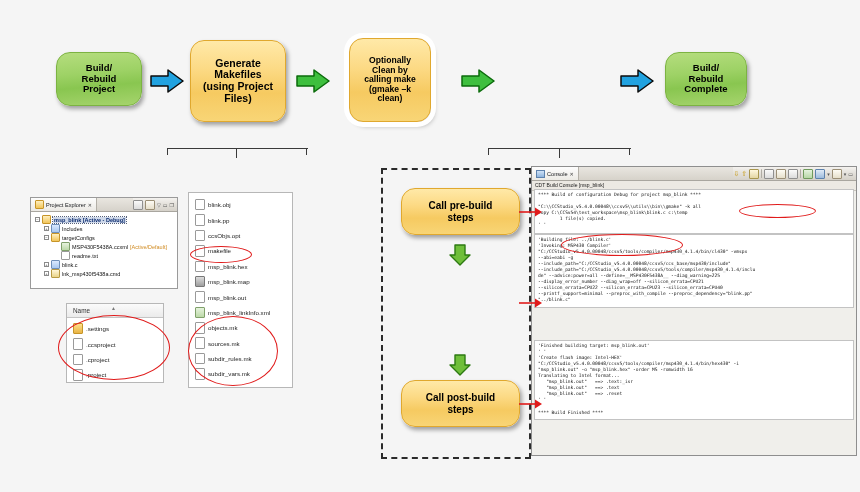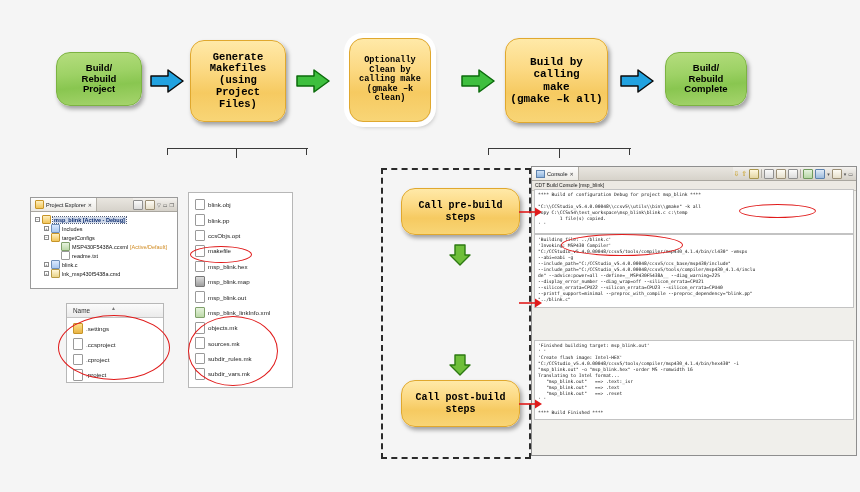--- a/index.html
+++ b/index.html
@@ -27,21 +27,20 @@
   .node .lbl{padding:0 4px;width:100%;}
   .node.green{
     background:linear-gradient(175deg,#b5dd7e 0%,#9ed266 38%,#89c650 62%,#a6d46d 100%);
     border-color:#7cb342;
   }
   .node.yellow{
     background:linear-gradient(175deg,#ffe49a 0%,#fcd87c 40%,#f6c council 60%,#f3c45c 100%);
   }
   .node.yellow{
     background:linear-gradient(175deg,#ffeab0 0%,#fcd982 42%,#f5c95f 66%,#f7d membuat 100%);
-    font-family:Liberation Mono, monospace;
   }
   
   .node.yellow{
     background:linear-gradient(180deg,#ffe9a8 0%,#fcda85 35%,#f6ca61 65%,#f8d576 100%);
     border-color:#e0a82e;
   }
   .node.white-ring{
     box-shadow:0 0 0 5px #ffffff, 3px 4px 5px rgba(0,0,0,.3);
   }
 
@@ -163,23 +162,20 @@
   <div class="node yellow white-ring" style="left:349px;top:38px;width:82px;height:84px;font-size:8.6px;">
     <span class="lbl">Optionally<br>Clean by<br>calling make<br>(gmake –k<br>clean)</span>
   </div>
 
   <div class="arrow" style="left:461px;top:68px;width:34px;height:26px;">
     <svg width="34" height="26" viewBox="0 0 34 26">
       <polygon points="1,8 18,8 18,2 33,13 18,24 18,18 1,18" fill="#3ebf3e" stroke="#0b6b0b" stroke-width="1.5" stroke-linejoin="round"></polygon>
     </svg>
   </div>
 
-  <div class="node yellow" style="left:505px;top:38px;width:103px;height:85px;font-size:11px;">
-    <span class="lbl">Build by<br>calling<br>make<br>(gmake –k all)</span>
-  </div>
 
   <div class="arrow" style="left:620px;top:68px;width:34px;height:26px;">
     <svg width="34" height="26" viewBox="0 0 34 26">
       <polygon points="1,8 18,8 18,2 33,13 18,24 18,18 1,18" fill="#21a2e0" stroke="#0b0b0b" stroke-width="1.5" stroke-linejoin="round"></polygon>
     </svg>
   </div>
 
   <div class="node green" style="left:665px;top:52px;width:82px;height:54px;font-size:9.5px;">
     <span class="lbl">Build/<br>Rebuild<br>Complete</span>
   </div>

